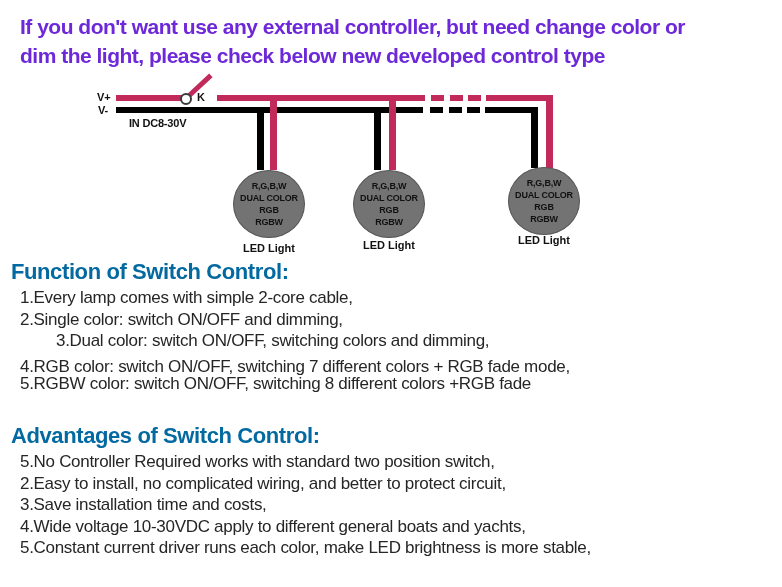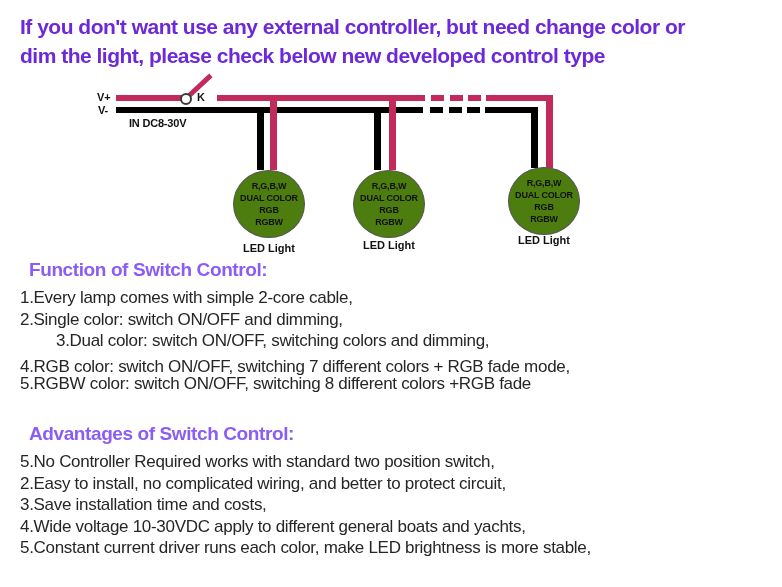--- a/index.html
+++ b/index.html
@@ -26,37 +26,37 @@
   .hinge {
     position: absolute; left: 180px; top: 23px; width: 8px; height: 8px;
     border: 2px solid #3a3a3a; border-radius: 50%; background: #fff; z-index: 5;
   }
   .lever {
     position: absolute; left: 186px; top: 26px; width: 34px; height: 5px;
     background: #c22a5c; transform-origin: left center; transform: rotate(-43deg);
   }
   .light-circle {
     position: absolute; width: 72px; height: 68px; box-sizing: border-box;
-    border: 1.5px solid #555; border-radius: 50%; background: #4d7c0f;
+    border: 1.5px solid #555; border-radius: 50%; background: #737373;
     display: flex; flex-direction: column; align-items: center; justify-content: center;
     text-align: center; z-index: 2;
   }
   .light-circle .ln {
     font-size: 9px; font-weight: bold; line-height: 12px;
     color: #111; letter-spacing: -0.2px; white-space: nowrap;
   }
   .led-caption {
     position: absolute; width: 72px; text-align: center;
     font-size: 11px; font-weight: bold; color: #111;
   }
 
   
   .section-h {
-    position: absolute; left: 29px; font-size: 19px; font-weight: bold;
-    letter-spacing: -0.4px; color: #8b5cf6; white-space: nowrap;
+    position: absolute; left: 11px; font-size: 22px; font-weight: bold;
+    letter-spacing: -0.4px; color: #0369a1; white-space: nowrap;
   }
   .item {
     position: absolute; left: 20px; font-size: 17px; color: #262626;
     letter-spacing: -0.3px; white-space: nowrap;
   }
   .item.cont { left: 31px; }
 </style>
 </head>
 <body>
 

